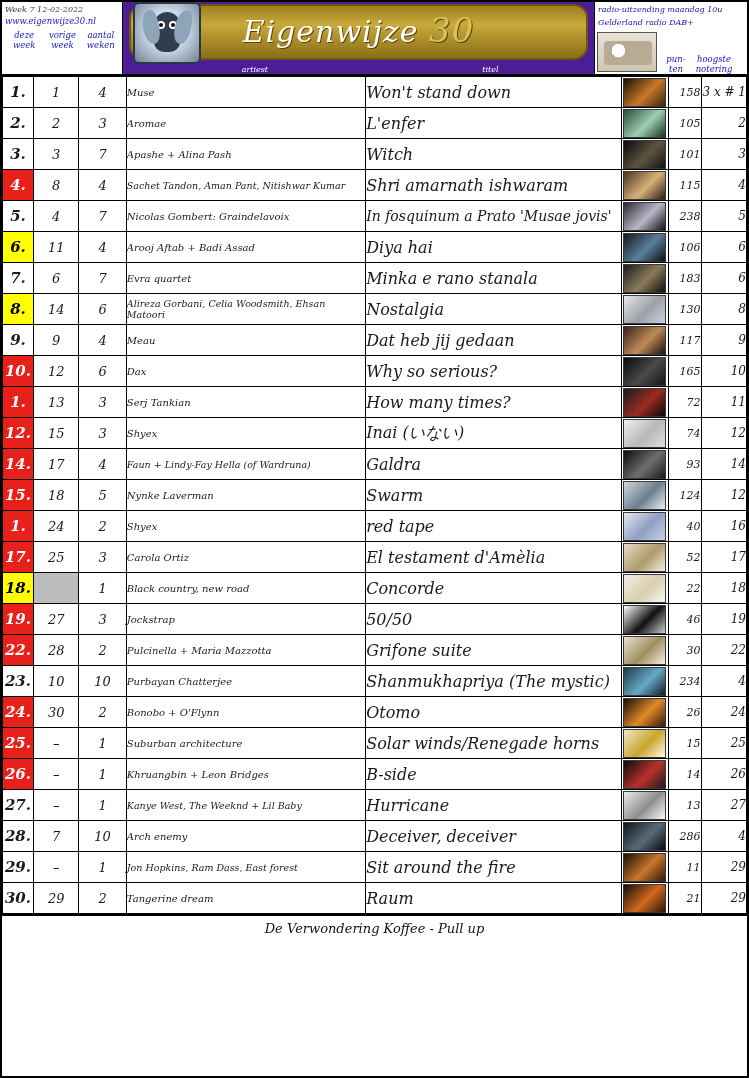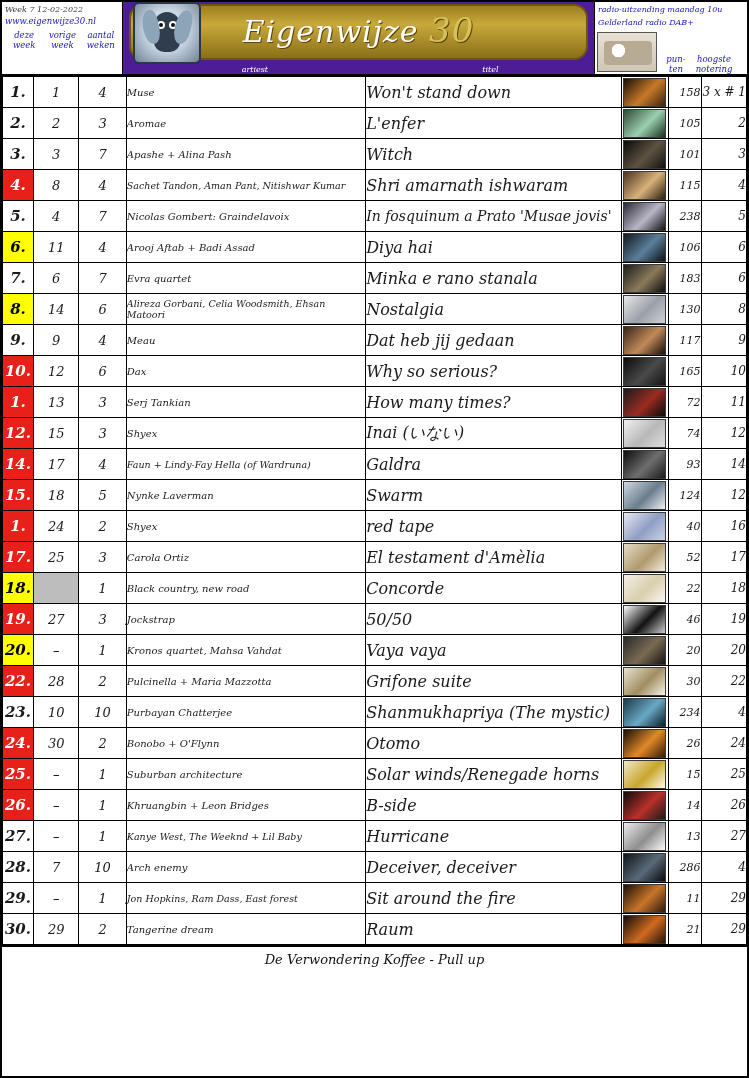--- a/index.html
+++ b/index.html
@@ -466,32 +466,20 @@
           <td class="c-weeks">3</td>
           <td class="c-artist">Jockstrap</td>
           <td class="c-title">50/50</td>
           <td class="c-cover">
             <span class="cover" style="background: linear-gradient(135deg, rgb(255, 255, 255) 0%, rgb(17, 17, 17) 55%, rgb(204, 204, 204) 100%);"></span>
           </td>
           <td class="c-pts">46</td>
           <td class="c-note">19</td>
         </tr>
         <tr>
-          <td class="c-pos hl-yellow">20.</td>
-          <td class="c-prev">–</td>
-          <td class="c-weeks">1</td>
-          <td class="c-artist">Kronos quartet, Mahsa Vahdat</td>
-          <td class="c-title">Vaya vaya</td>
-          <td class="c-cover">
-            <span class="cover" style="background: linear-gradient(135deg, rgb(42, 42, 42) 0%, rgb(122, 106, 82) 55%, rgb(20, 20, 20) 100%);"></span>
-          </td>
-          <td class="c-pts">20</td>
-          <td class="c-note">20</td>
-        </tr>
-        <tr>
           <td class="c-pos hl-red">22.</td>
           <td class="c-prev">28</td>
           <td class="c-weeks">2</td>
           <td class="c-artist">Pulcinella + Maria Mazzotta</td>
           <td class="c-title">Grifone suite</td>
           <td class="c-cover">
             <span class="cover" style="background: linear-gradient(135deg, rgb(232, 226, 210) 0%, rgb(160, 142, 96) 55%, rgb(246, 242, 230) 100%);"></span>
           </td>
           <td class="c-pts">30</td>
           <td class="c-note">22</td>

